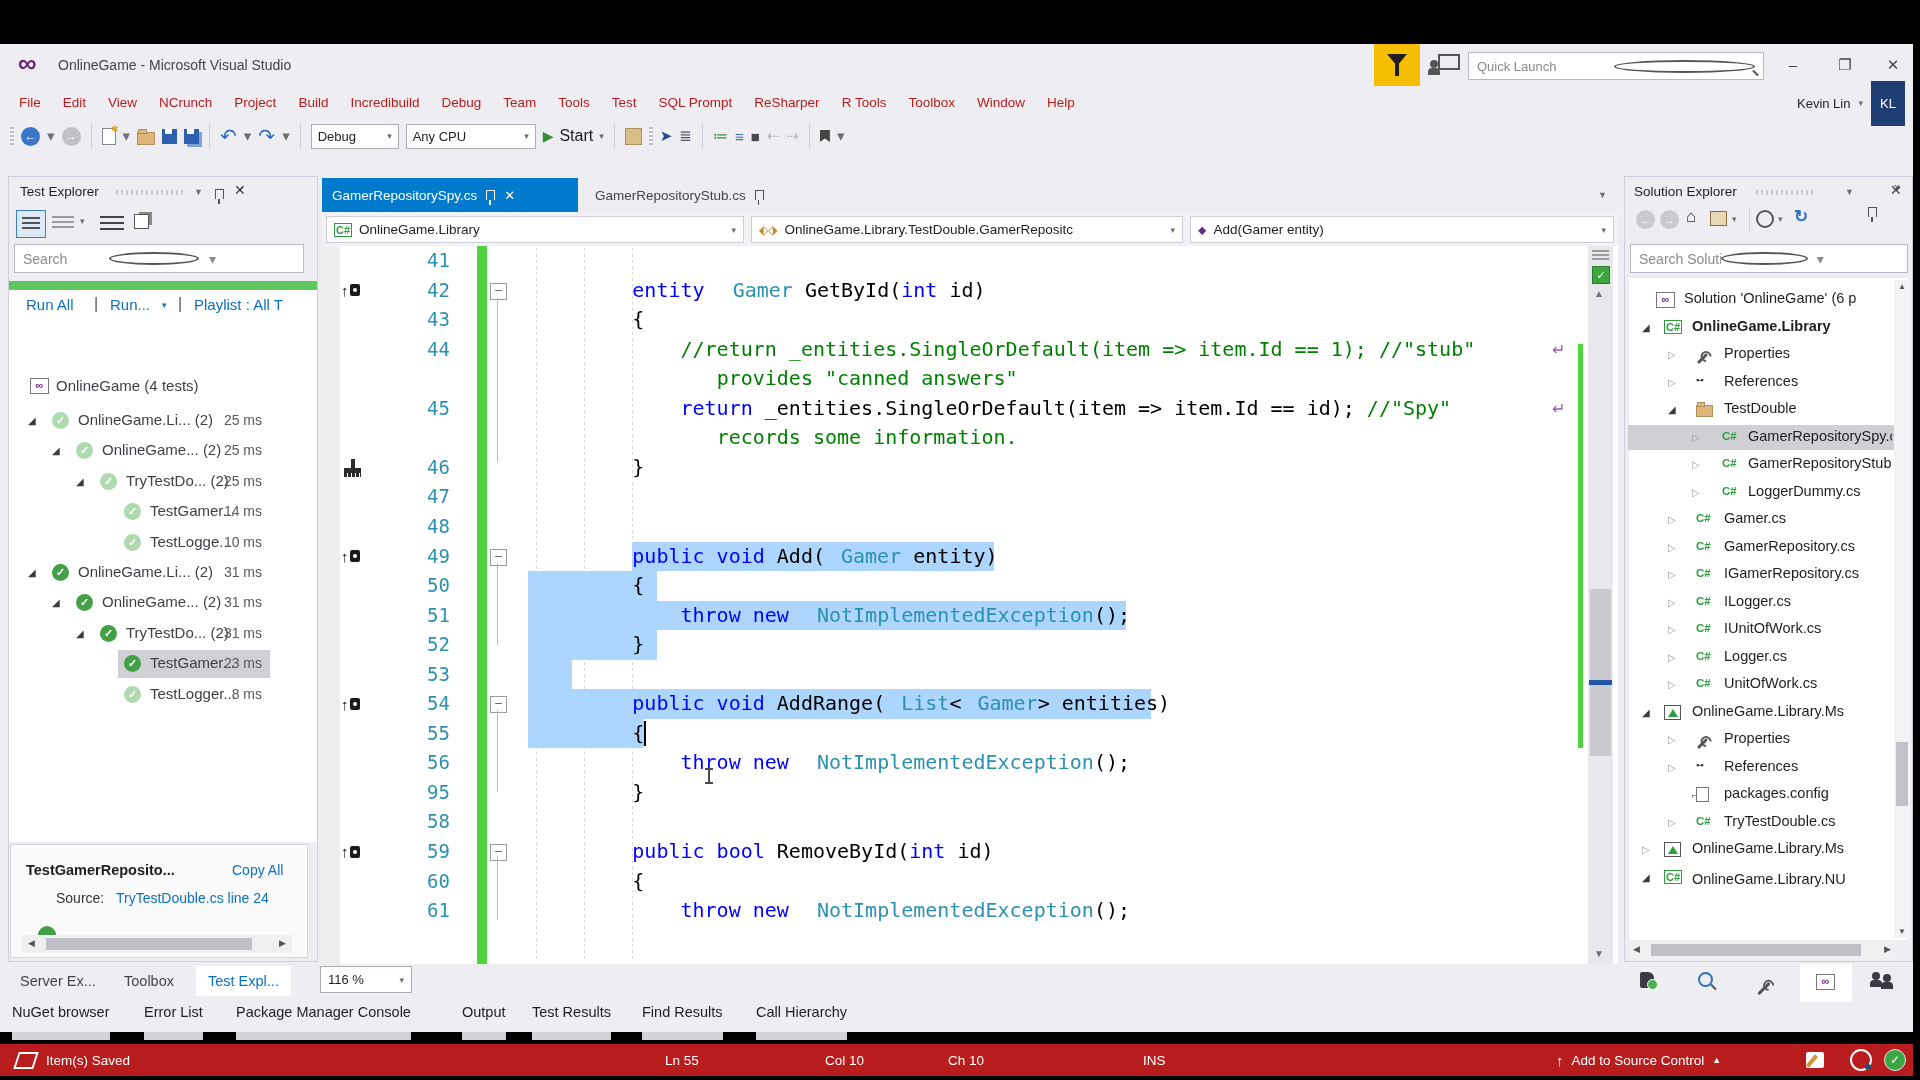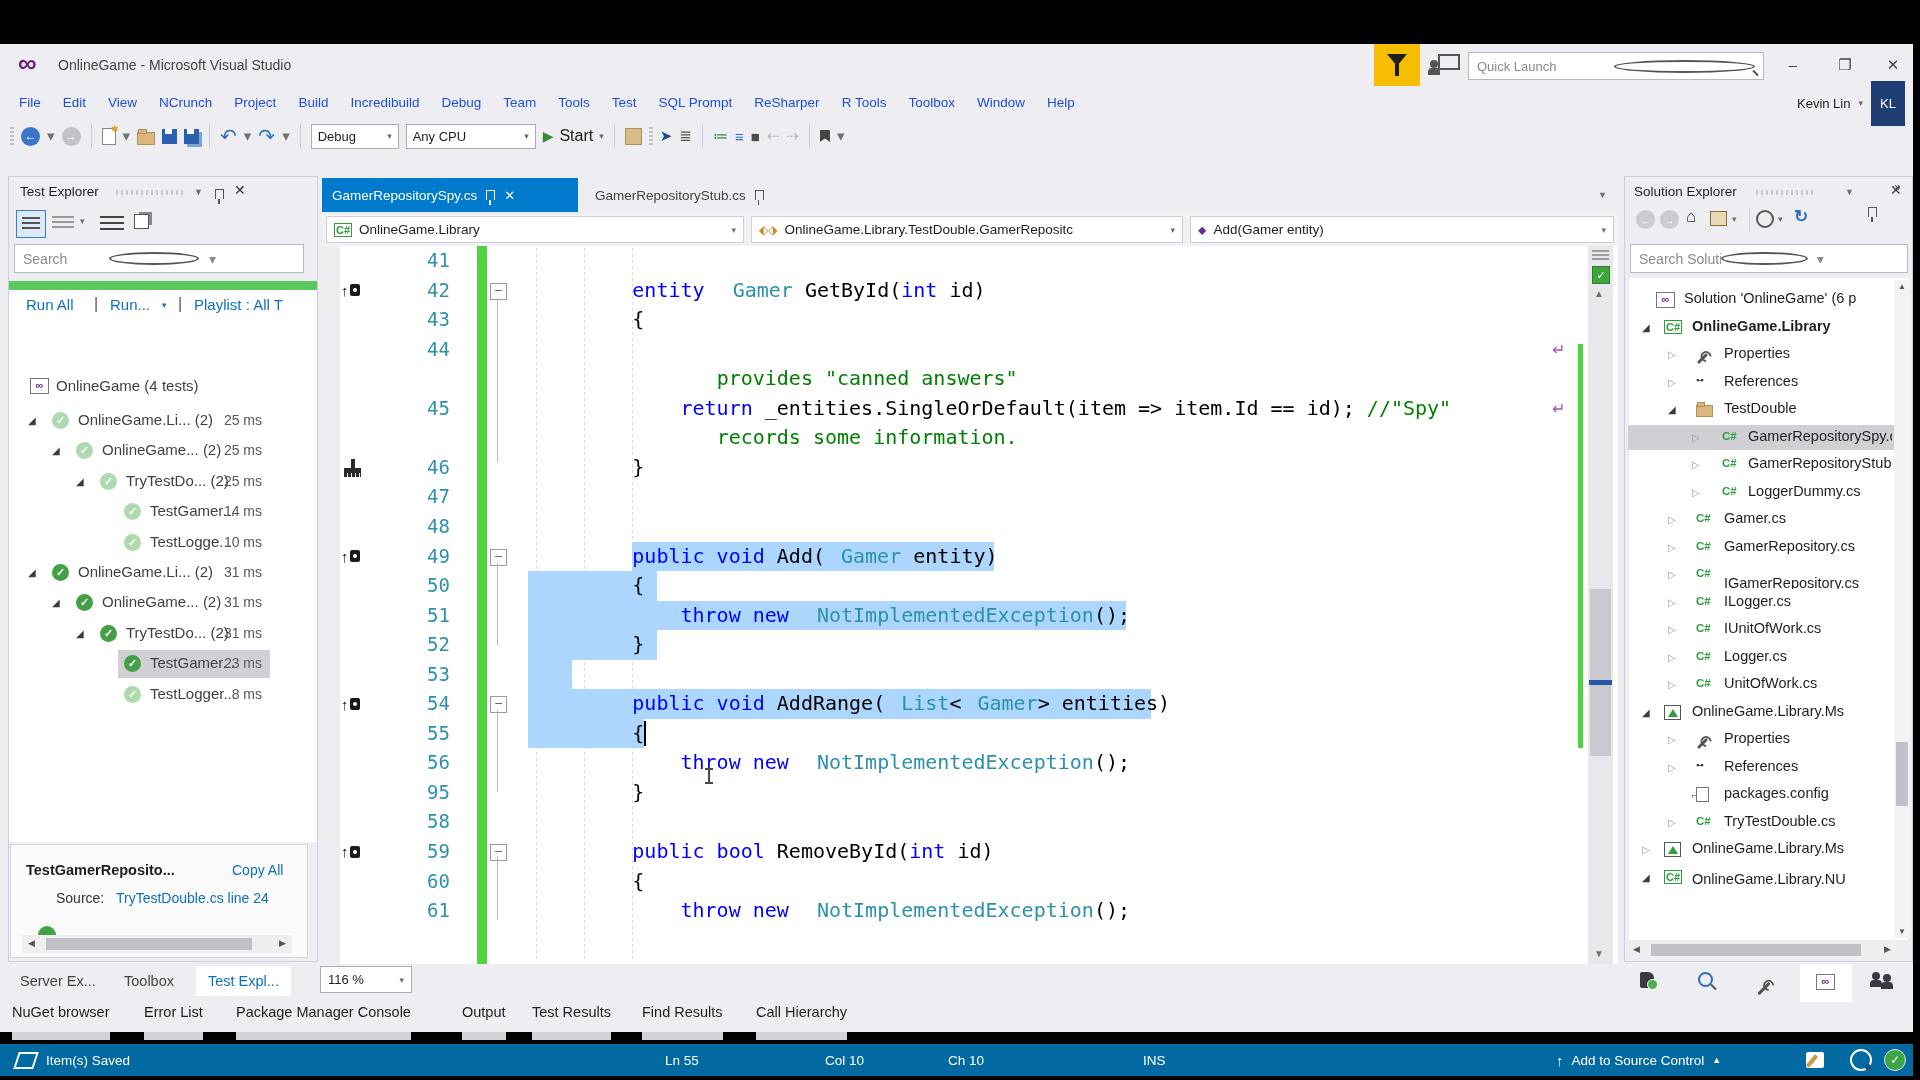--- a/index.html
+++ b/index.html
@@ -20,21 +20,21 @@
   #filter-ic{position:absolute;left:1374px;top:0;width:46px;height:42px;background:#F6BE00;}
   #filter-ic .funnel{position:absolute;left:13px;top:10px;width:0;height:0;border-left:10px solid transparent;
      border-right:10px solid transparent;border-top:12px solid #1e1e1e;}
   #filter-ic .stem{position:absolute;left:21px;top:20px;width:4px;height:12px;background:#1e1e1e;}
   #feedback-ic{position:absolute;left:1430px;top:8px;width:30px;height:26px;}
   #feedback-ic .bub{position:absolute;left:8px;top:2px;width:18px;height:12px;border:2px solid #555;}
   #feedback-ic .hd{position:absolute;left:0;top:8px;width:8px;height:8px;border-radius:50%;background:#555;}
   #feedback-ic .bd{position:absolute;left:-2px;top:16px;width:12px;height:7px;border-radius:4px 4px 0 0;background:#555;}
   
   #menubar{position:absolute;left:0;top:44px;width:100%;height:28px;display:flex;align-items:center;padding-left:8px;}
-  #menubar .mi{padding:0 11px;font-size:13.5px;color:#1d4ed8;}
+  #menubar .mi{padding:0 11px;font-size:13.5px;color:#b91c1c;}
   #user-area{position:absolute;right:8px;top:44px;height:30px;display:flex;align-items:center;gap:8px;}
   #user-name{font-size:13px;color:#1e1e1e;}
   #user-badge{width:34px;height:45px;background:#1F3E73;color:#fff;font-size:13px;display:flex;align-items:center;justify-content:center;}
   .dd{font-size:9px;color:#6d6d6d;}
   
   #toolbar{position:absolute;left:0;top:72px;width:100%;height:40px;display:flex;align-items:center;gap:7px;padding-left:10px;}
   .tsep{width:1px;height:24px;background:#CCCEDB;margin:0 3px;}
   .tgrip{width:4px;height:18px;background:repeating-linear-gradient(#BFBFC6 0 2px,transparent 2px 4px);}
   .circ{width:19px;height:19px;border-radius:50%;color:#fff;font-size:12px;display:flex;align-items:center;justify-content:center;}
   .tglyph{font-size:15px;}
@@ -132,21 +132,21 @@
   .testproj{display:inline-block;width:15px;height:13px;border:1px solid #555;background:#fff;position:relative;}
   .testproj:after{content:"";position:absolute;left:3px;top:3px;width:0;height:0;
      border-left:5px solid transparent;border-right:5px solid transparent;border-bottom:8px solid #2E9E3E;}
   .pkgic{display:inline-block;width:11px;height:13px;background:#fff;border:1px solid #777;position:relative;}
   .pkgic:after{content:"⌐";position:absolute;left:-5px;top:2px;font-size:9px;color:#333;}
   
   .ltab{position:absolute;top:922px;height:30px;display:flex;align-items:center;font-size:14.5px;color:#444;}
   #ltab-active{background:#fff;color:#0E70C0;padding:0 12px;}
   .btab{position:absolute;top:960px;height:26px;font-size:14.5px;color:#1e1e1e;}
   .btab .under{position:absolute;left:0;right:0;top:28px;height:8px;background:#D2D2D7;}
-  #statusbar{position:absolute;left:0;top:1000px;width:1913px;height:32px;background:#0369a1;color:#fff;font-size:13.5px;}
+  #statusbar{position:absolute;left:0;top:1000px;width:1913px;height:32px;background:#b91c1c;color:#fff;font-size:13.5px;}
   #statusbar .sitem{position:absolute;top:0;height:32px;display:flex;align-items:center;}
   .para{width:16px;height:13px;border:2px solid #fff;transform:skewX(-18deg);}
   .pencilic{width:18px;height:16px;background:#fff;border-radius:2px;position:relative;}
   .pencilic:after{content:"";position:absolute;left:4px;top:2px;width:4px;height:14px;background:#C89B3C;transform:rotate(40deg);}
   .ringic{width:18px;height:18px;border:2px solid #fff;border-radius:50%;position:relative;}
   .ringic:after{content:"";position:absolute;right:-1px;bottom:-1px;width:6px;height:6px;background:#1e4f74;border-radius:50%;}
   .okic{width:20px;height:20px;border-radius:50%;background:#3DA644;color:#fff;font-size:12px;
      display:flex;align-items:center;justify-content:center;border:1px solid #e8e8e8;}
   
   .sebot{position:absolute;top:928px;font-size:15px;}
@@ -399,21 +399,21 @@
         <div class="lnnum" style="top: 231.55px;">42</div>
         <div class="ncglyph" style="top: 231.55px;">
           <span class="up">↑</span>
           <span class="box"></span>
         </div>
         <div class="foldbox" style="top: 238.55px;">–</div>
         <div class="codeline" style="top: 231.55px;"><span class="n">        </span><span class="k">entity </span><span class="t">Gamer</span><span class="n"> GetById(</span><span class="k">int</span><span class="n"> id)</span></div>
         <div class="lnnum" style="top: 261.1px;">43</div>
         <div class="codeline" style="top: 261.1px;"><span class="n">        </span><span class="n">{</span></div>
         <div class="lnnum" style="top: 290.65px;">44</div>
-        <div class="codeline" style="top: 290.65px;"><span class="n">            </span></div>
+        <div class="codeline" style="top: 290.65px;"><span class="n">            </span><span class="c">//return _entities.SingleOrDefault(item =&gt; item.Id == 1); //"stub"</span></div>
         <div class="wrapmark" style="top: 290.65px;">↵</div>
         <div class="codeline" style="top: 320.2px;"><span class="n">               </span><span class="c">provides "canned answers"</span></div>
         <div class="lnnum" style="top: 349.75px;">45</div>
         <div class="codeline" style="top: 349.75px;"><span class="n">            </span><span class="k">return</span><span class="n"> _entities.SingleOrDefault(item =&gt; item.Id == id); </span><span class="c">//"Spy"</span></div>
         <div class="wrapmark" style="top: 349.75px;">↵</div>
         <div class="codeline" style="top: 379.3px;"><span class="n">               </span><span class="c">records some information.</span></div>
         <div class="lnnum" style="top: 408.85px;">46</div>
         <div class="codeline" style="top: 408.85px;"><span class="n">        </span><span class="n">}</span></div>
         <div class="lnnum" style="top: 438.4px;">47</div>
         <div class="codeline" style="top: 438.4px;"><span class="n"></span></div>
@@ -564,21 +564,21 @@
           <div style="position: absolute; left: 96px; top: 4px; right: 2px; overflow: hidden; white-space: nowrap;">Gamer.cs</div>
         </div>
         <div class="serow" style="top: 489.5px;">
           <div class="arrow-col" style="position: absolute; left: 40px; top: 8px;">▷</div>
           <div class="csfile" style="position: absolute; left: 68px; top: 6px;">C#</div>
           <div style="position: absolute; left: 96px; top: 4px; right: 2px; overflow: hidden; white-space: nowrap;">GamerRepository.cs</div>
         </div>
         <div class="serow" style="top: 517px;">
           <div class="arrow-col" style="position: absolute; left: 40px; top: 8px;">▷</div>
           <div class="csfile" style="position: absolute; left: 68px; top: 6px;">C#</div>
-          <div style="position: absolute; left: 96px; top: 14px; right: 2px; overflow: hidden; white-space: nowrap;">IGamerRepository.cs</div>
+          <div style="position: absolute; left: 96px; top: 4px; right: 2px; overflow: hidden; white-space: nowrap;">IGamerRepository.cs</div>
         </div>
         <div class="serow" style="top: 544.5px;">
           <div class="arrow-col" style="position: absolute; left: 40px; top: 8px;">▷</div>
           <div class="csfile" style="position: absolute; left: 68px; top: 6px;">C#</div>
           <div style="position: absolute; left: 96px; top: 4px; right: 2px; overflow: hidden; white-space: nowrap;">ILogger.cs</div>
         </div>
         <div class="serow" style="top: 572px;">
           <div class="arrow-col" style="position: absolute; left: 40px; top: 8px;">▷</div>
           <div class="csfile" style="position: absolute; left: 68px; top: 6px;">C#</div>
           <div style="position: absolute; left: 96px; top: 4px; right: 2px; overflow: hidden; white-space: nowrap;">IUnitOfWork.cs</div>

